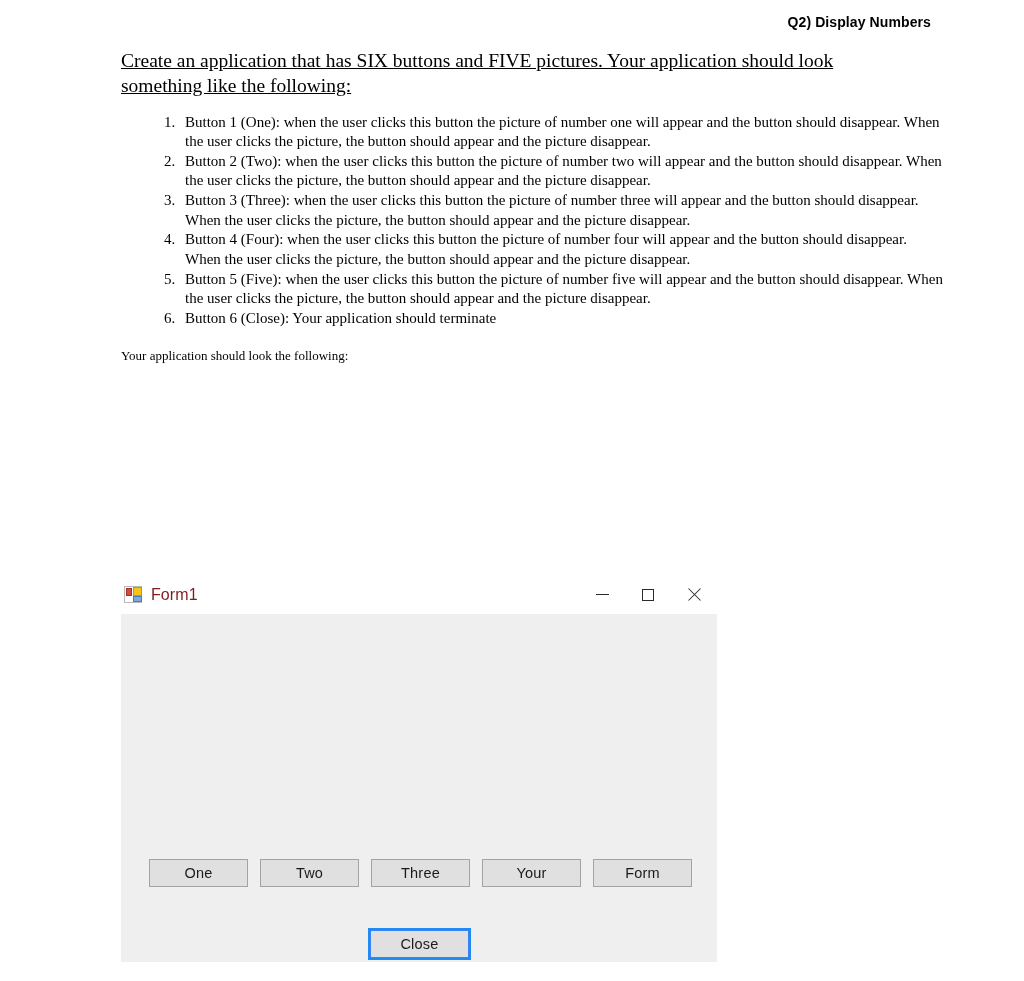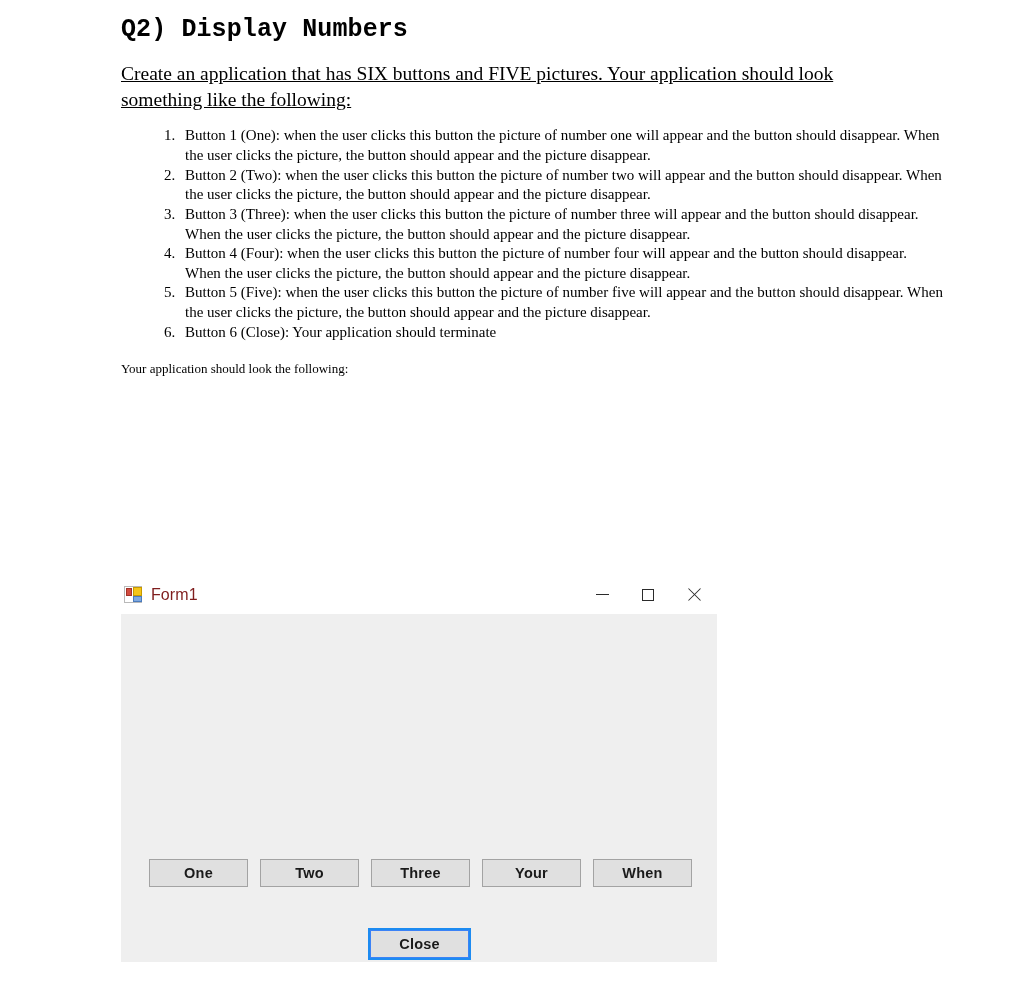--- a/index.html
+++ b/index.html
@@ -25,26 +25,27 @@
 
   
   .doc {
     position: absolute;
     left: 121px;
     top: 14px;
     width: 810px;
   }
 
   .q-heading {
-    font-family: Liberation Mono, monospace;
-    font-size: 25px;
+    font-family: Liberation Sans, sans-serif;
+    font-size: 14px;
     font-weight: bold;
     line-height: 1.25;
     margin: 0 0 16px 0;
     letter-spacing: 0.1px;
+    text-align: right;
   }
 
   .intro {
     font-size: 19.5px;
     line-height: 1.31;
     margin: 0;
     width: 790px;
     text-decoration: underline;
   }
 
@@ -187,21 +188,21 @@
   }
 
   .wf-button {
     width: 99px;
     height: 28px;
     background: #e0e0e0;
     border: 1px solid #a3a3a3;
     box-sizing: border-box;
     font-family: "Liberation Sans", "DejaVu Sans", sans-serif;
     font-size: 14.5px;
-    font-weight: bold;
+    font-weight: normal;
     color: #1a1a1a;
     display: flex;
     align-items: center;
     justify-content: center;
     letter-spacing: 0.2px;
     padding: 0;
   }
 
   .close-wrap {
     position: absolute;
@@ -262,21 +263,21 @@
       </div>
     </div>
 
     <div class="form-body">
 
       <div class="btn-row">
         <button class="wf-button">One</button>
         <button class="wf-button">Two</button>
         <button class="wf-button">Three</button>
         <button class="wf-button">Your</button>
-        <button class="wf-button">When</button>
+        <button class="wf-button">Form</button>
       </div>
 
       <div class="close-wrap">
         <button class="wf-button focus">Close</button>
       </div>
 
     </div>
   </div>
 
 </div>

